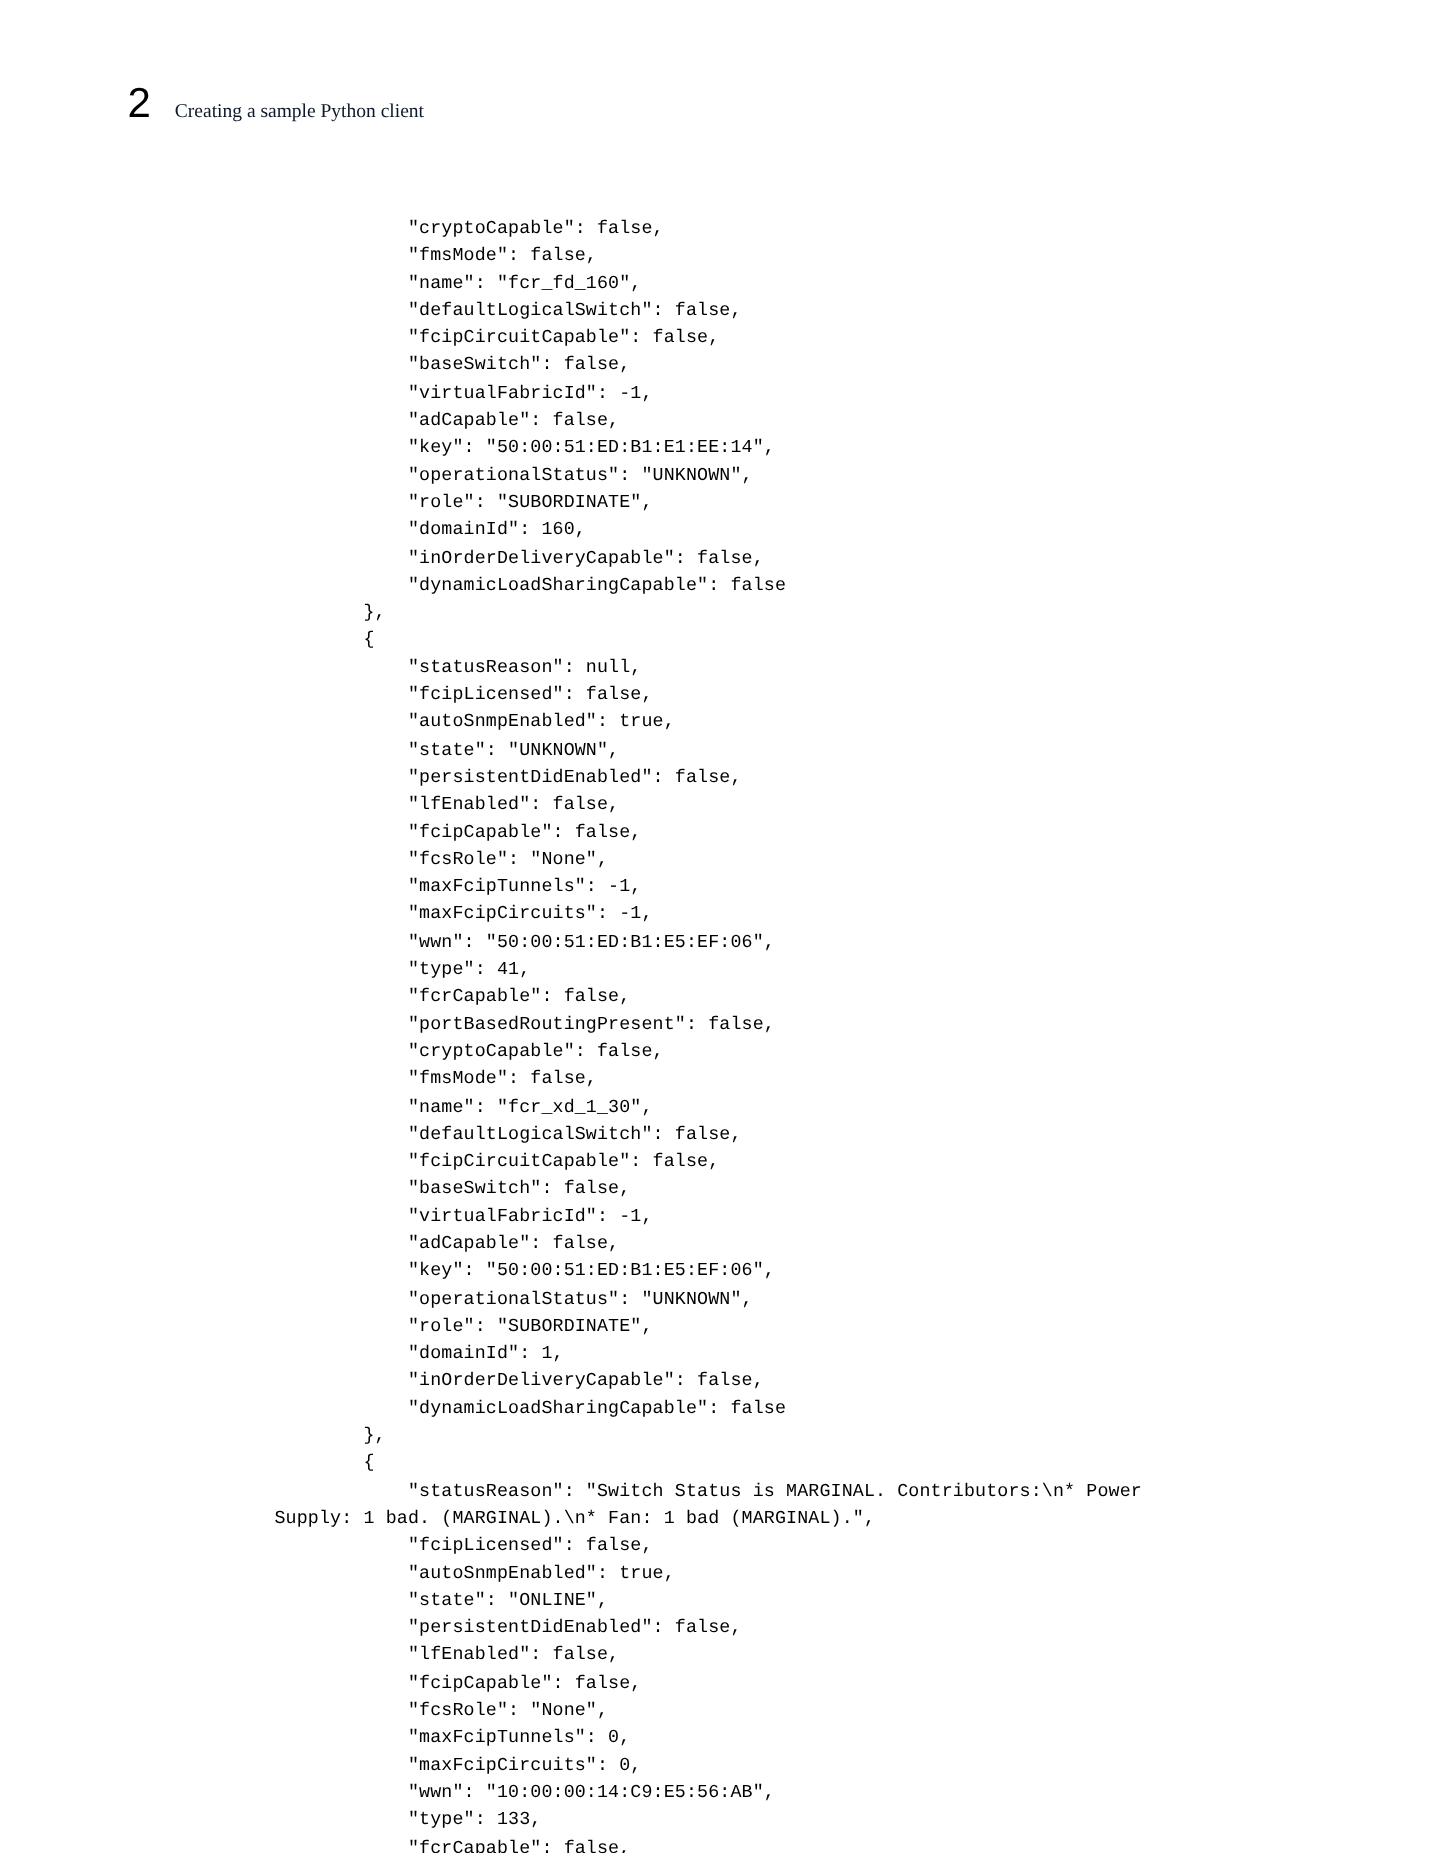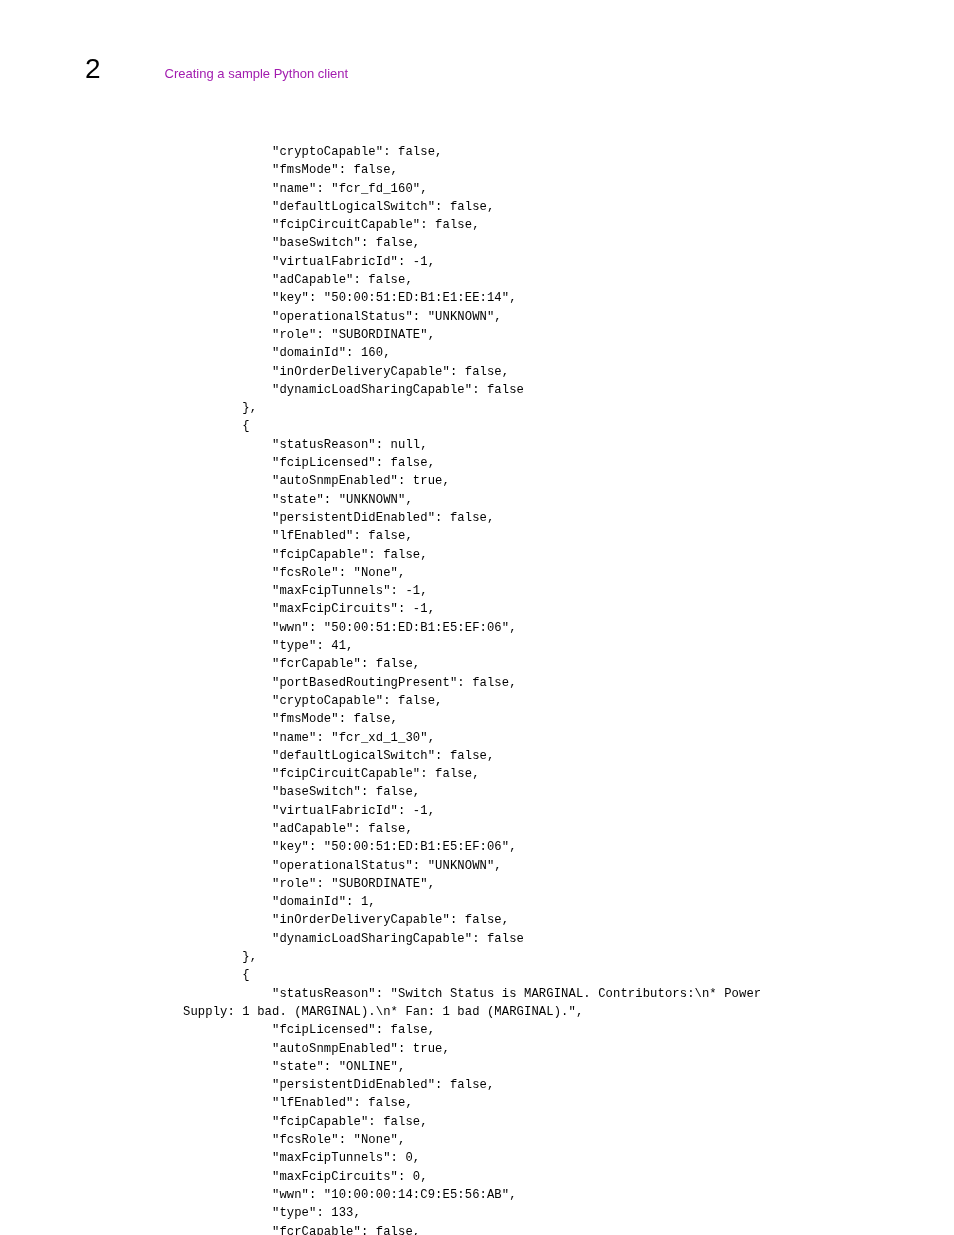--- a/index.html
+++ b/index.html
@@ -20,23 +20,22 @@
   }
   .chapter-num {
     font-size: 28px;
     font-weight: 400;
     margin-right: 16px;
     font-family: Arial, Helvetica, sans-serif;
     line-height: 1;
   }
   .header-title {
     font-size: 13px;
-    color: #a21caf;
-    font-family: Liberation Sans, sans-serif;
-    margin-left: 48px;
+    color: #0f172a;
+    font-family: Liberation Serif, serif;
   }
   .code-block {
     font-family: "Courier New", Courier, monospace;
     font-size: 12.2px;
     line-height: 1.5;
     white-space: pre;
     margin-left: 98px;
     color: #000;
     letter-spacing: 0.1px;
   }

